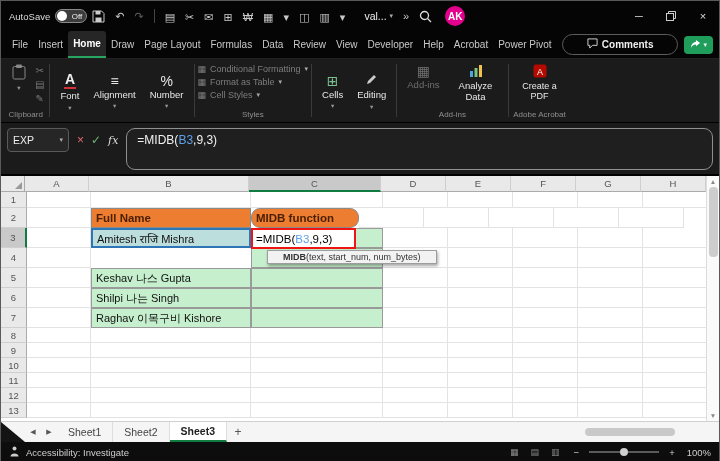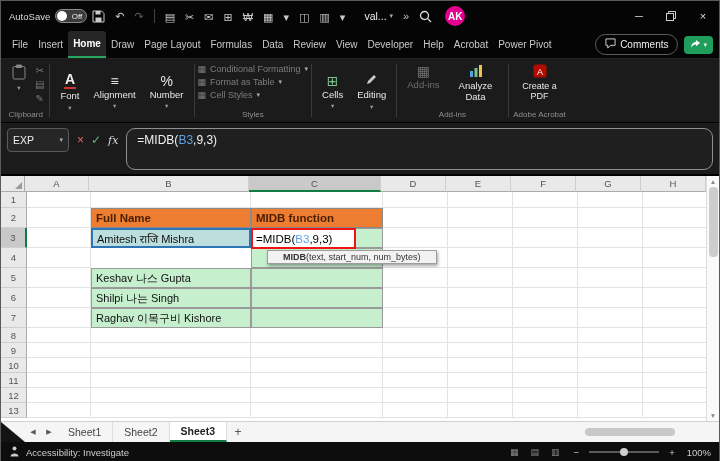--- a/index.html
+++ b/index.html
@@ -19,21 +19,21 @@
   .chev { font-size:7px; color:#aaa; }
   .avatar { width:20px; height:20px; border-radius:50%; background:#E3008C; color:#fff; font-size:10px; font-weight:bold; display:flex; align-items:center; justify-content:center; margin:0 8px; }
   .winbtn { width:32px; height:30px; display:flex; align-items:center; justify-content:center; color:#ddd; font-size:11px; }
   .spacer { flex:1; }
 
   
   .menubar { height:28px; background:#050505; display:flex; align-items:center; padding:0 6px; flex-shrink:0; border-bottom:1px solid #222; }
   #menu-tabs { display:flex; align-items:stretch; height:100%; }
   .mtab { display:flex; align-items:center; padding:0 5px; font-size:10px; color:#c9c9c9; }
   .mtab.active { color:#fff; font-weight:bold; background:#262626; border-bottom:2.5px solid #27A661; border-radius:3px 3px 0 0; }
-  .comments-pill { display:flex; align-items:center; gap:4px; border:1px solid #5c5c5c; border-radius:11px; padding:3px 9px; font-size:10px; color:#eee; margin-right:6px; }
+  .comments-pill { display:flex; align-items:center; gap:4px; border:1px solid #5c5c5c; border-radius:11px; padding:3px 24px; font-size:10px; color:#eee; margin-right:6px;font-weight:bold; }
   .share-btn { display:flex; align-items:center; gap:2px; background:#1F9D5B; border-radius:4px; padding:3px 6px; color:#fff; font-size:8px; }
 
   
   .ribbon { height:64px; background:#1b1b1b; display:flex; align-items:stretch; padding:0 4px; flex-shrink:0; border-bottom:1px solid #000; }
   .rgroup { display:flex; flex-direction:column; }
   .rgroup-content { flex:1; display:flex; align-items:flex-start; }
   .rgroup-label { font-size:8px; color:#8f8f8f; text-align:center; padding-bottom:3px; white-space:nowrap; }
   .vsep { width:1px; background:#3a3a3a; margin:5px 3px; }
   .rbtn { display:flex; flex-direction:column; align-items:center; justify-content:center; gap:2px; padding:3px 7px; color:#e8e8e8; font-size:9.5px; margin-top:2px; text-align:center; line-height:1.1; white-space:nowrap; }
   .rbtn .bigico { font-size:14px; line-height:1; }
@@ -330,21 +330,21 @@
             <div class="cell" id="cell-D1" style="width: 65px;"></div>
             <div class="cell" id="cell-E1" style="width: 65px;"></div>
             <div class="cell" id="cell-F1" style="width: 65px;"></div>
             <div class="cell" id="cell-G1" style="width: 65px;"></div>
             <div class="cell" id="cell-H1" style="width: 65px;"></div>
           </div>
           <div class="srow" style="height: 20px;">
             <div class="rowhdr">2</div>
             <div class="cell" id="cell-A2" style="width: 64px;"></div>
             <div class="cell orange" id="cell-B2" style="width: 160px;">Full Name</div>
-            <div class="cell orange" id="cell-C2" style="width: 132px;">MIDB function</div>
+            <div class="cell orange" id="cell-C2" style="width: 108px; border-radius: 9px;">MIDB function</div>
             <div class="cell" id="cell-D2" style="width: 65px;"></div>
             <div class="cell" id="cell-E2" style="width: 65px;"></div>
             <div class="cell" id="cell-F2" style="width: 65px;"></div>
             <div class="cell" id="cell-G2" style="width: 65px;"></div>
             <div class="cell" id="cell-H2" style="width: 65px;"></div>
           </div>
           <div class="srow" style="height: 20px;">
             <div class="rowhdr sel">3</div>
             <div class="cell" id="cell-A3" style="width: 64px;"></div>
             <div class="cell green ref-cell" id="cell-B3" style="width: 160px;">Amitesh राजि Mishra</div>

